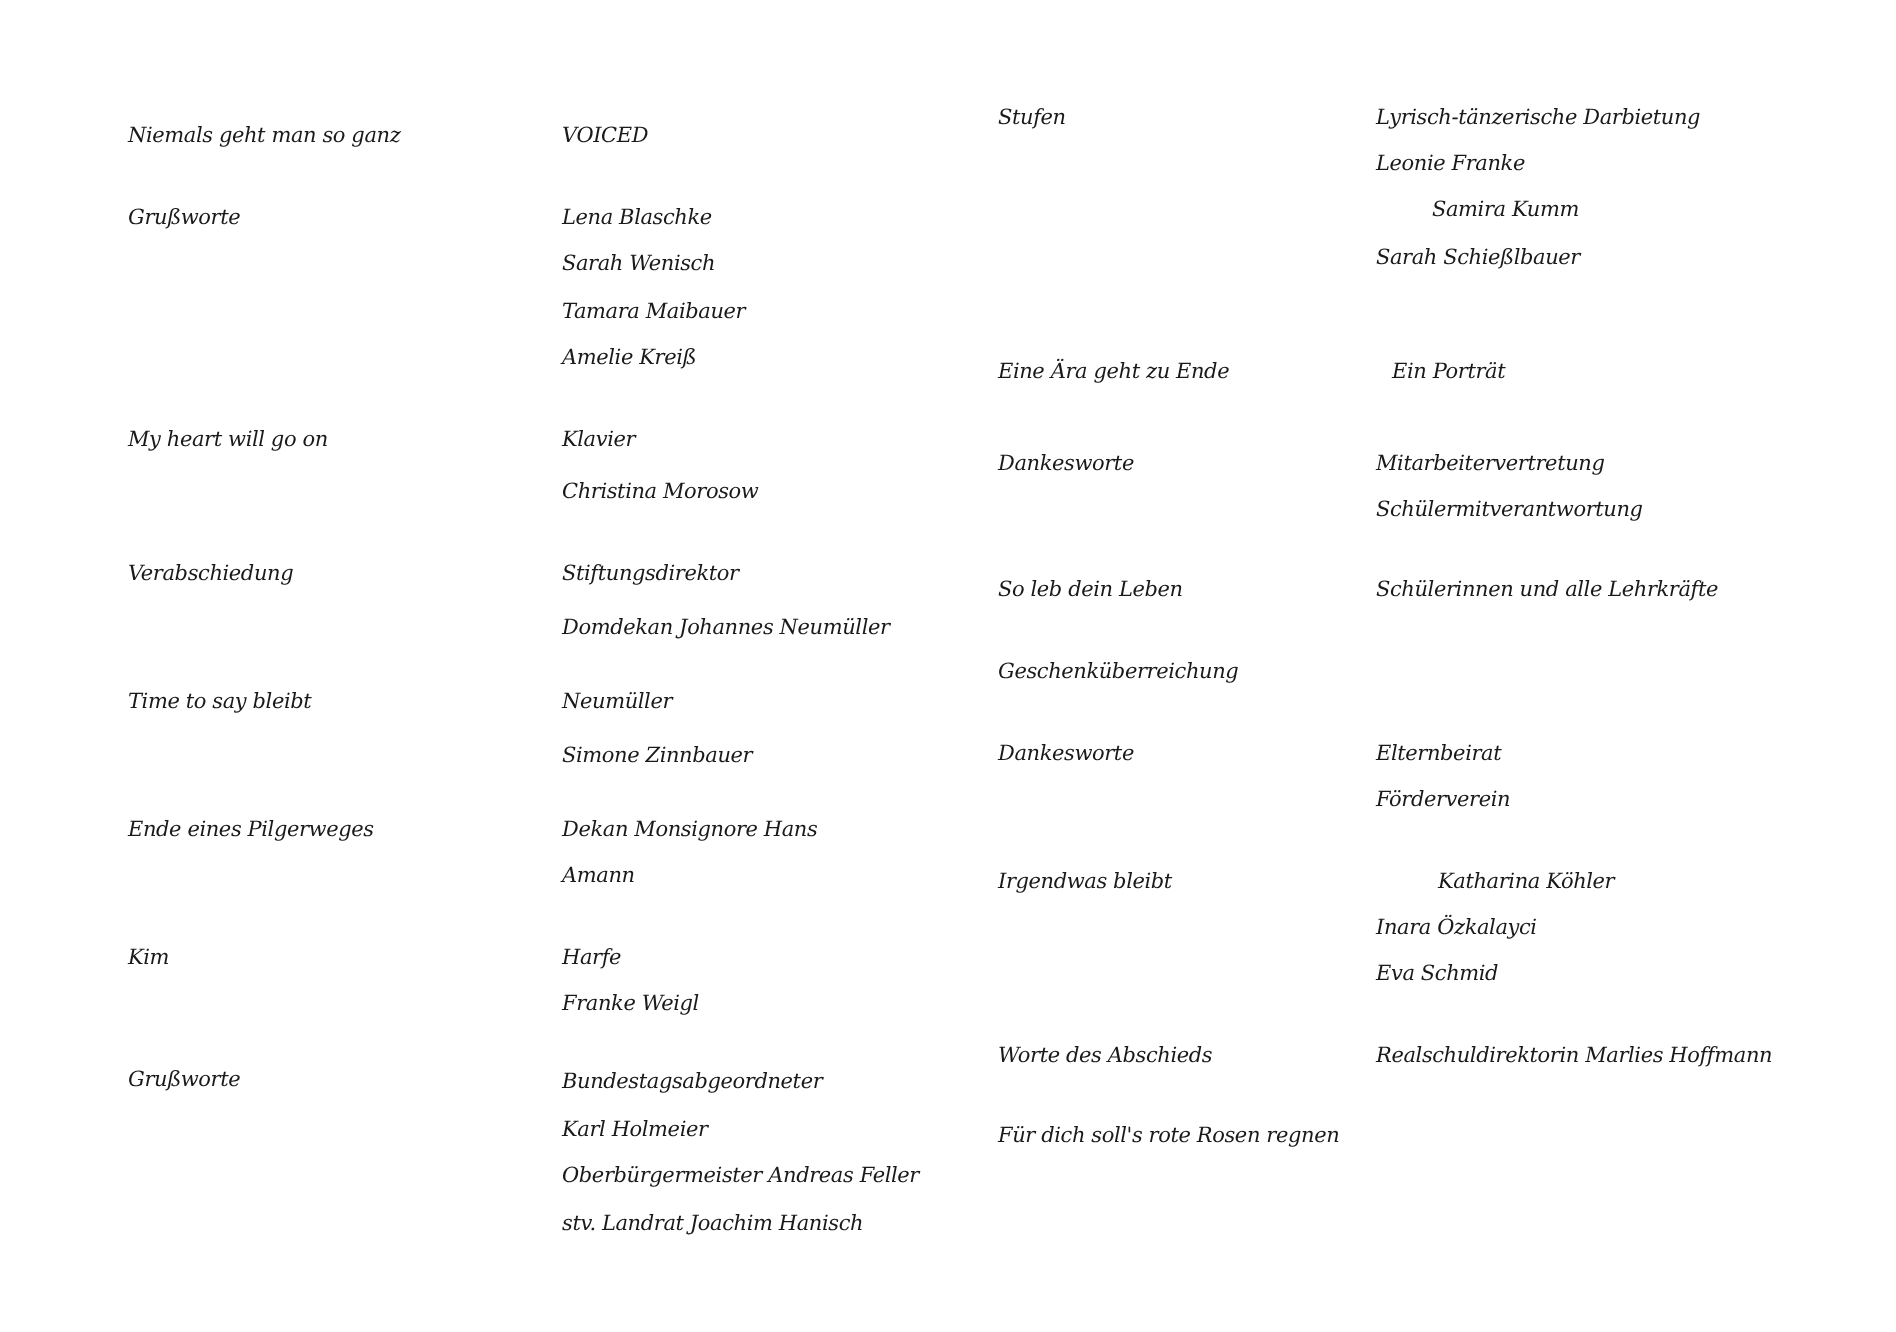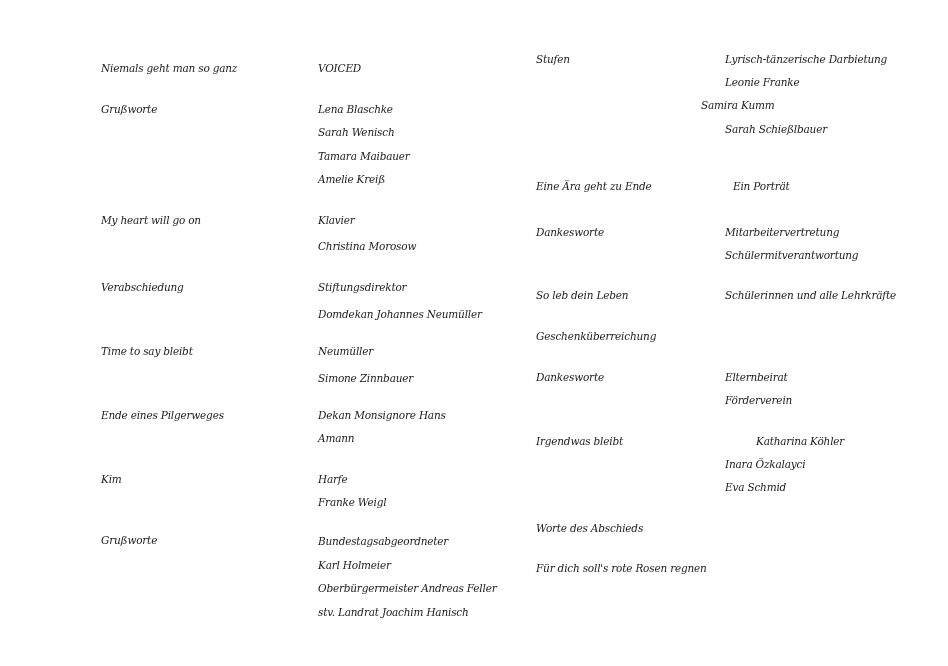--- a/index.html
+++ b/index.html
@@ -1,20 +1,20 @@
 <!DOCTYPE html>
 <html><head>
   <meta charset="utf-8">
   <style>
     html, body { margin: 0; padding: 0; }
     body {
       width: 948px; height: 666px; background: #ffffff; position: relative; overflow: hidden;
       font-family: "DejaVu Serif", serif; color: #1a1a1a;
     }
-    .page { position: absolute; inset: 0; background: #fff; margin-left: 37px; }
+    .page { position: absolute; inset: 0; background: #fff; }
     .t {
       position: absolute; font-size: 10.5px; font-style: italic; letter-spacing: -0.2px;
       white-space: nowrap; line-height: 14px;
     }
   </style>
 </head>
 <body>
 
 <div class="page">
 
@@ -49,21 +49,21 @@
 
   <div class="t" style="left:64px;top:533px">Grußworte</div>
   <div class="t" style="left:281px;top:534px">Bundestagsabgeordneter</div>
   <div class="t" style="left:281px;top:558px">Karl Holmeier</div>
   <div class="t" style="left:281px;top:581px">Oberbürgermeister Andreas Feller</div>
   <div class="t" style="left:281px;top:605px">stv. Landrat Joachim Hanisch</div>
 
   <div class="t" style="left:499px;top:52px">Stufen</div>
   <div class="t" style="left:688px;top:52px">Lyrisch-tänzerische Darbietung</div>
   <div class="t" style="left:688px;top:75px">Leonie Franke</div>
-  <div class="t" style="left:664px;top:98px">Samira Kumm</div>
+  <div class="t" style="left:716px;top:98px">Samira Kumm</div>
   <div class="t" style="left:688px;top:122px">Sarah Schießlbauer</div>
 
   <div class="t" style="left:499px;top:179px">Eine Ära geht zu Ende</div>
   <div class="t" style="left:696px;top:179px">Ein Porträt</div>
 
   <div class="t" style="left:499px;top:225px">Dankesworte</div>
   <div class="t" style="left:688px;top:225px">Mitarbeitervertretung</div>
   <div class="t" style="left:688px;top:248px">Schülermitverantwortung</div>
 
   <div class="t" style="left:499px;top:288px">So leb dein Leben</div>
@@ -74,15 +74,16 @@
   <div class="t" style="left:499px;top:370px">Dankesworte</div>
   <div class="t" style="left:688px;top:370px">Elternbeirat</div>
   <div class="t" style="left:688px;top:393px">Förderverein</div>
 
   <div class="t" style="left:499px;top:434px">Irgendwas bleibt</div>
   <div class="t" style="left:719px;top:434px">Katharina Köhler</div>
   <div class="t" style="left:688px;top:457px">Inara Özkalayci</div>
   <div class="t" style="left:688px;top:480px">Eva Schmid</div>
 
   <div class="t" style="left:499px;top:521px">Worte des Abschieds</div>
+  <div class="t" style="left:688px;top:521px">Realschuldirektorin Marlies Hoffmann</div>
 
   <div class="t" style="left:499px;top:561px">Für dich soll's rote Rosen regnen</div>
 </div>
 
 </body></html>

